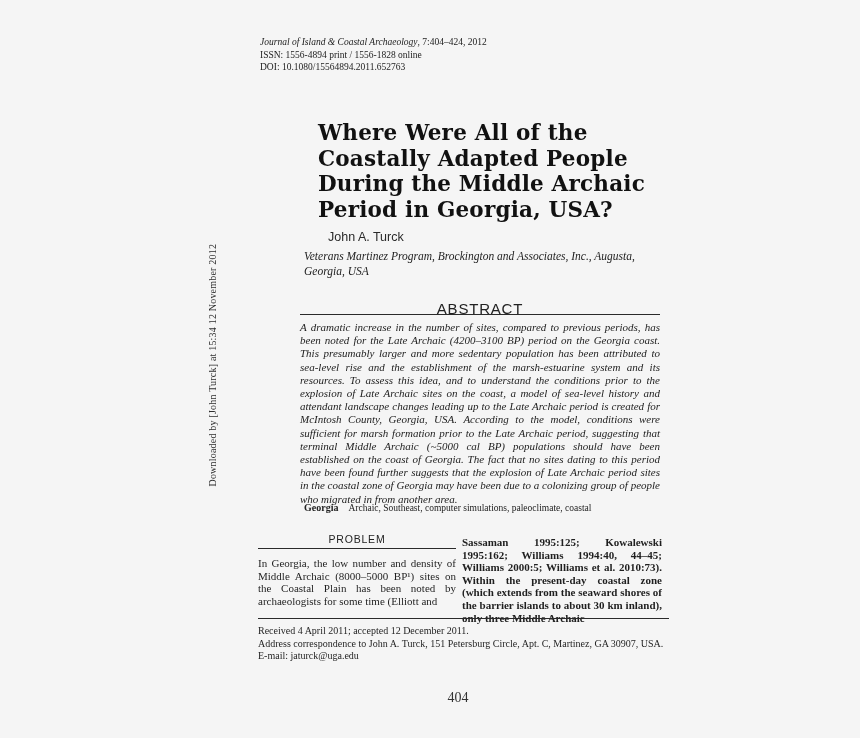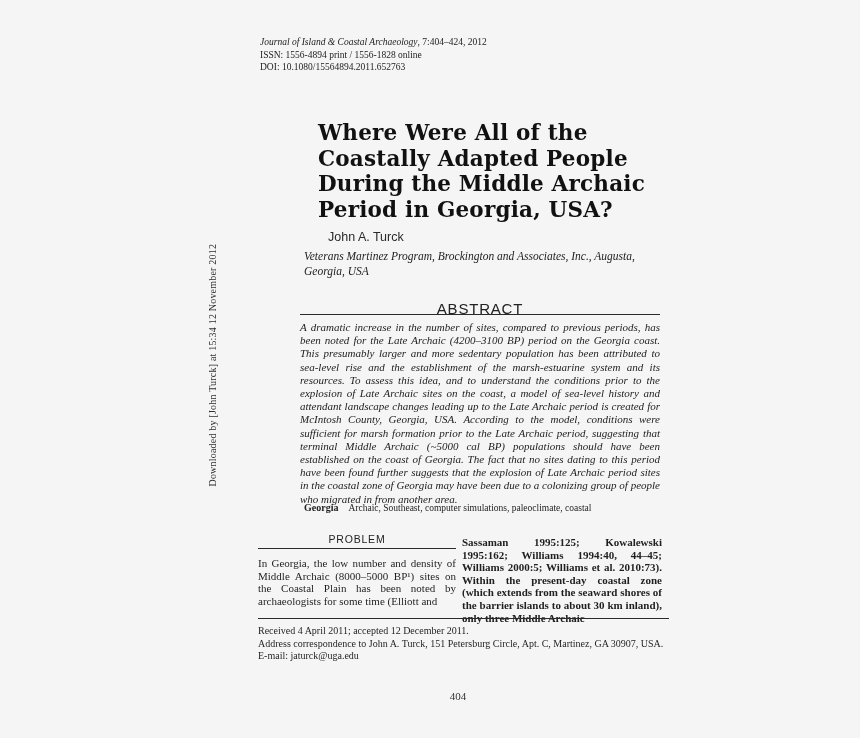--- a/index.html
+++ b/index.html
@@ -94,21 +94,21 @@
     left:258px;top:618px;width:411px;height:0;
     border-top:1.3px solid #2a2a2a;
   }
   .footnote{
     left:258px;top:625px;width:414px;
     font-size:10px;line-height:12.6px;color:#1f1f1f;
     white-space:pre-line;
   }
   .page-number{
     left:258px;top:690px;width:400px;
-    text-align:center;font-size:11px;color:#333;
+    text-align:center;font-size:14px;color:#333;
   }
 </style>
 </head>
 <body>
 
 <div class="abs watermark">Downloaded by [John Turck] at 15:34 12 November 2012</div>
 
 <div class="abs header">
   <div><span class="jname">Journal of Island &amp; Coastal Archaeology</span><span>, 7:404–424, 2012</span></div>
   <div>ISSN: 1556-4894 print / 1556-1828 online</div>

